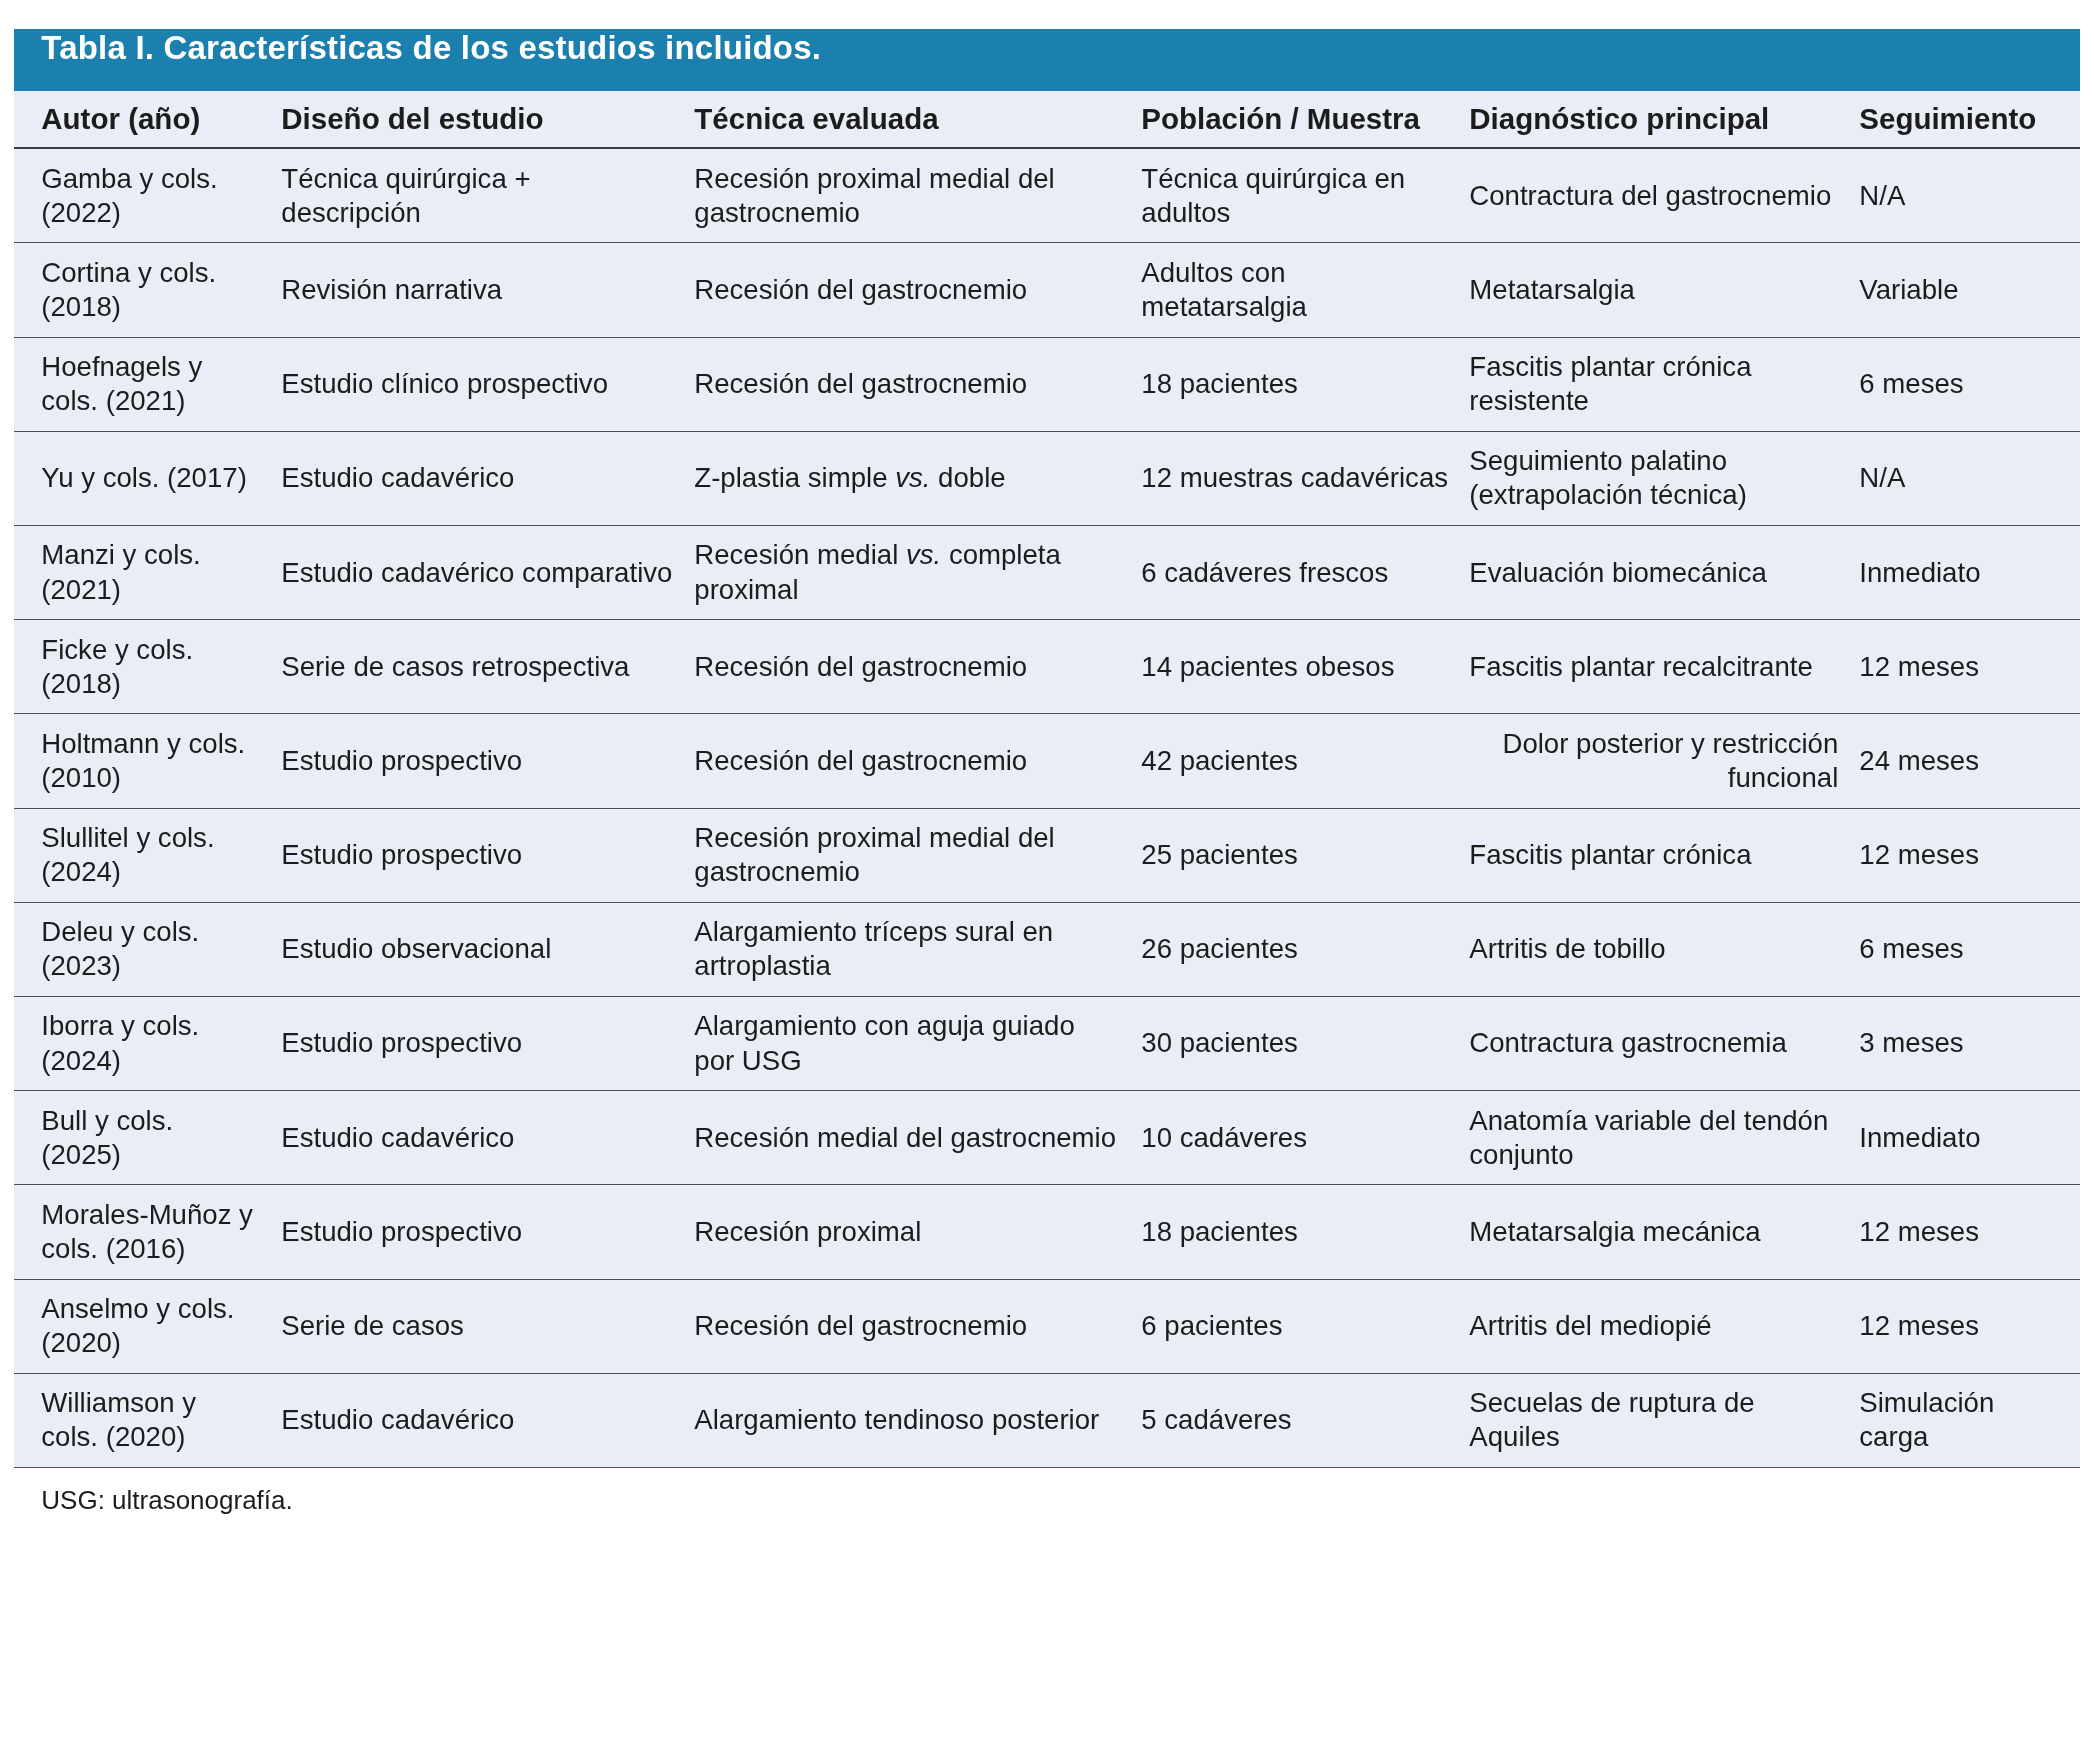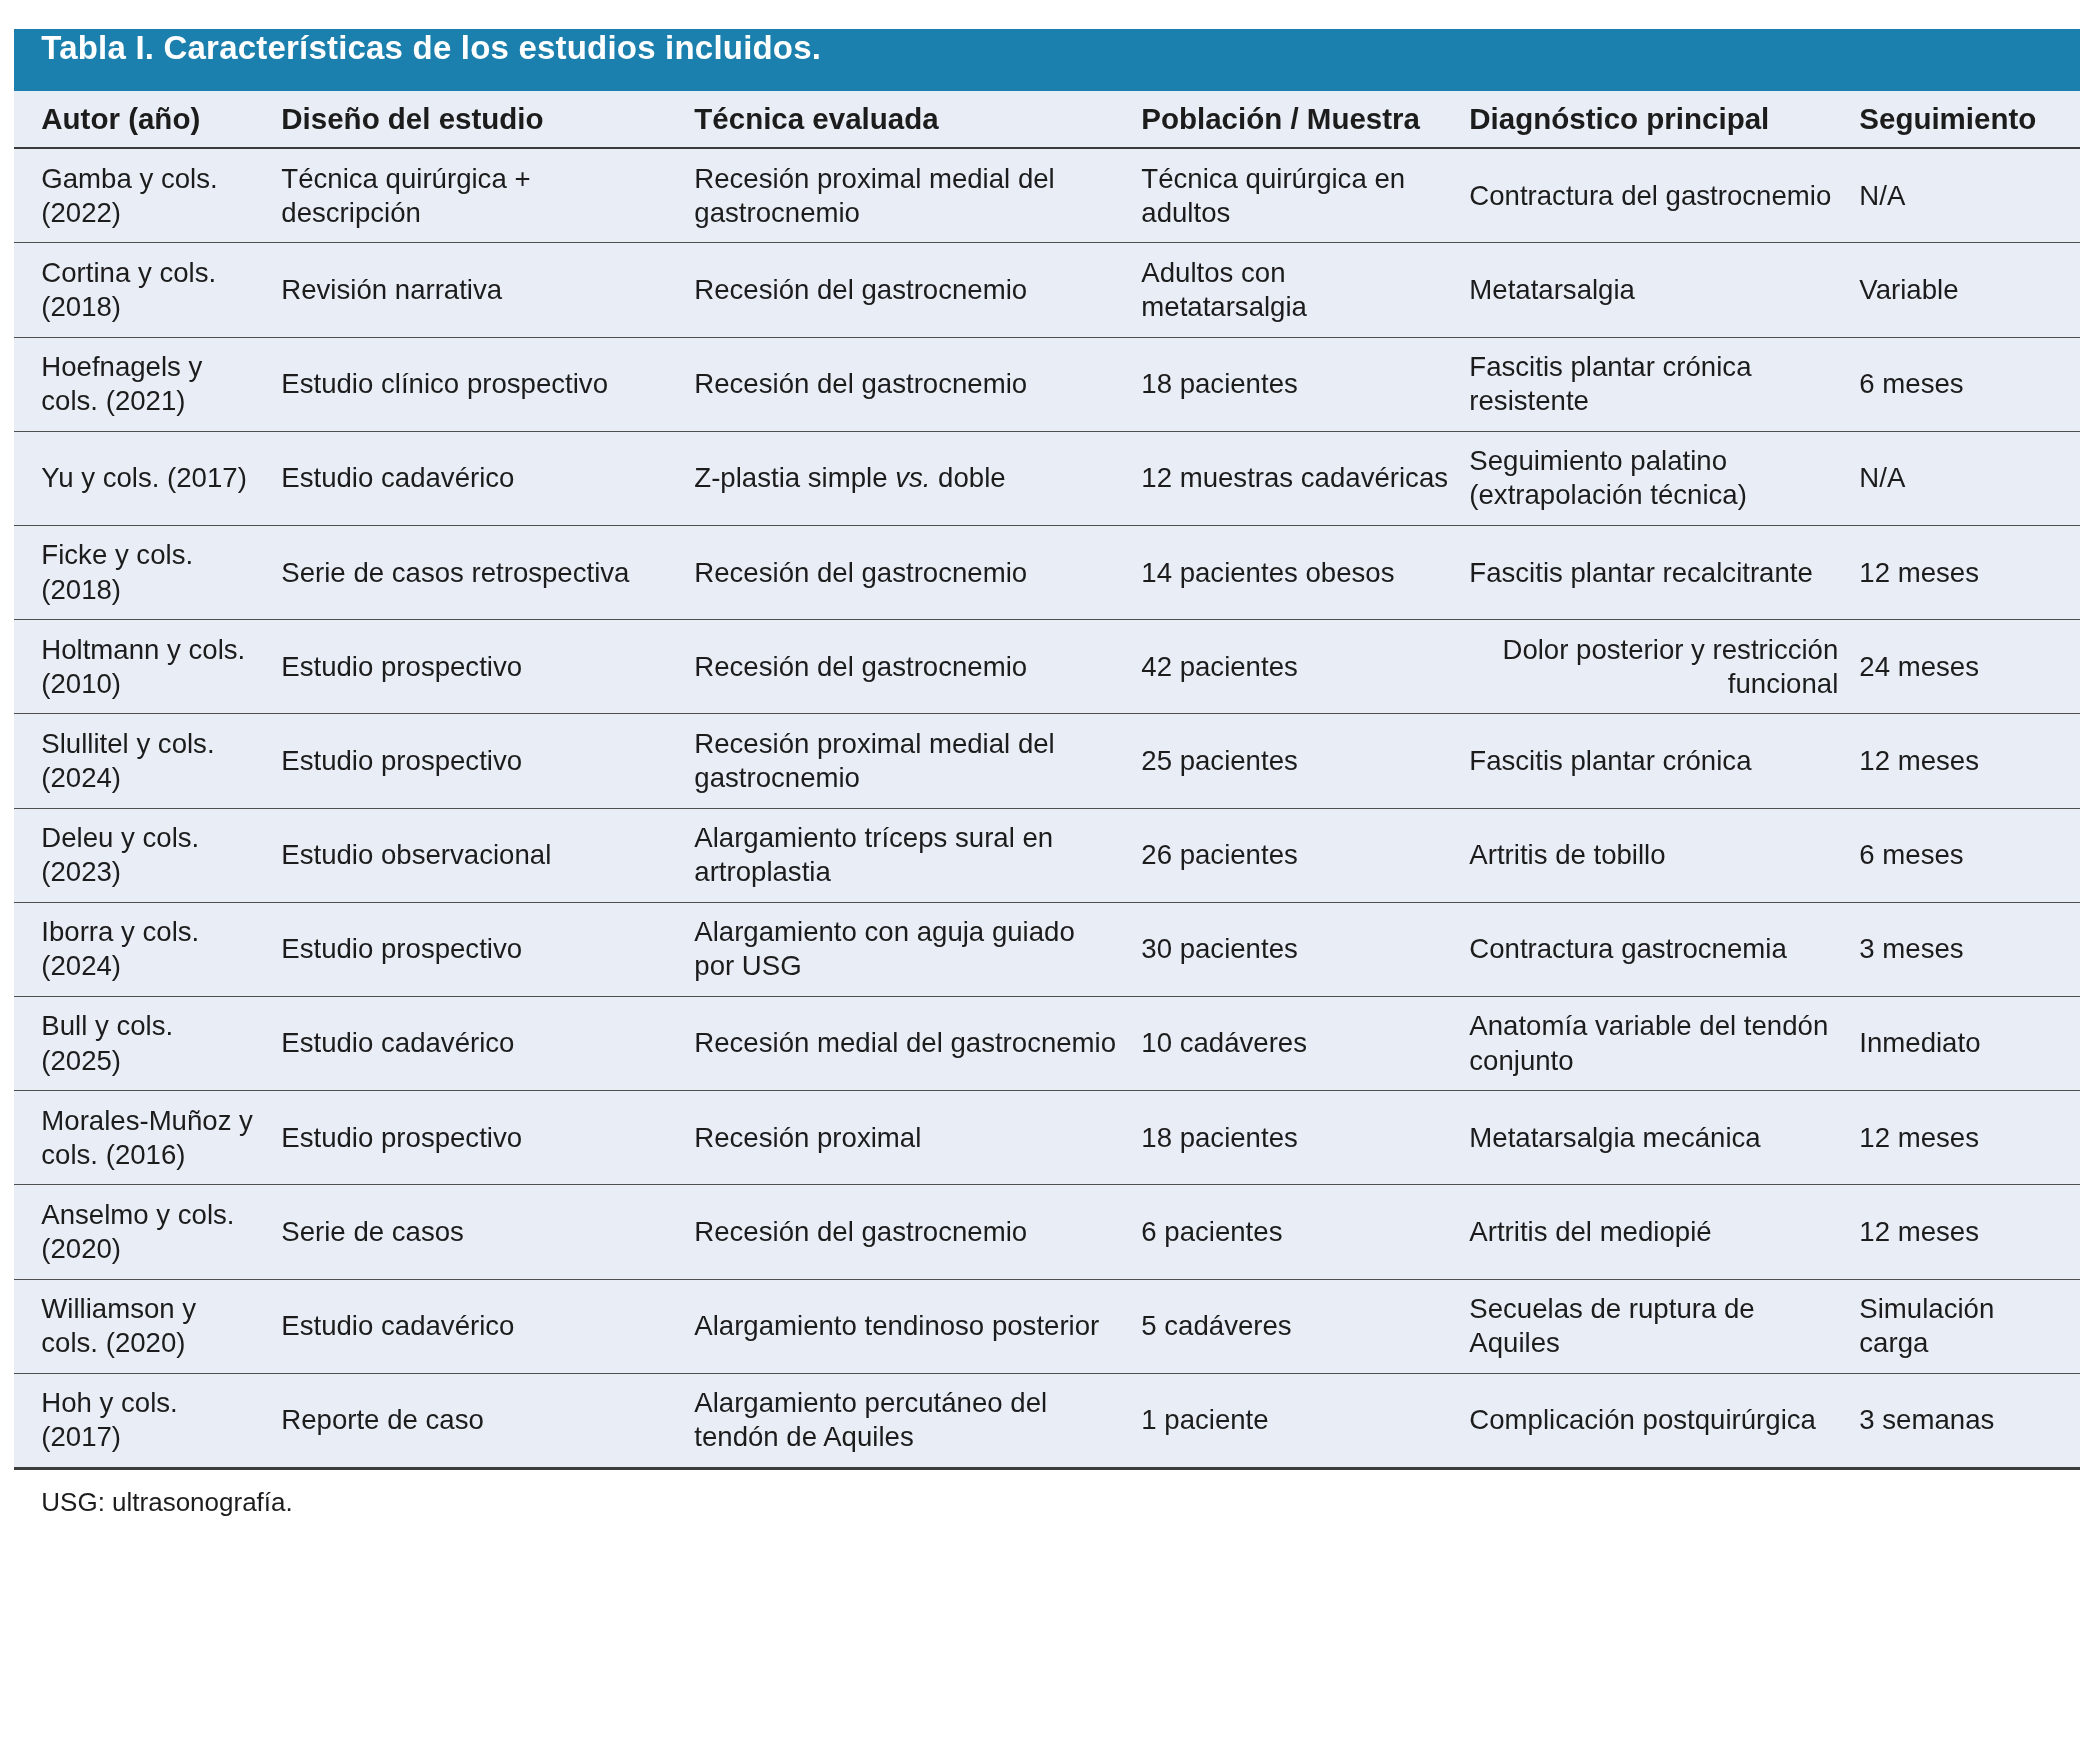--- a/index.html
+++ b/index.html
@@ -94,20 +94,28 @@
         </tr>
         <tr>
           <td class="col0" style="border-bottom: 1.9px solid rgb(79, 79, 79);">Yu y cols. (2017)</td>
           <td class="col1" style="border-bottom: 1.9px solid rgb(79, 79, 79);">Estudio cadavérico</td>
           <td class="col2" style="border-bottom: 1.9px solid rgb(79, 79, 79);">Z-plastia simple <i>vs.</i> doble</td>
           <td class="col3" style="border-bottom: 1.9px solid rgb(79, 79, 79);">12 muestras cadavéricas</td>
           <td class="col4" style="border-bottom: 1.9px solid rgb(79, 79, 79);">Seguimiento palatino (extrapolación técnica)</td>
           <td class="col5" style="border-bottom: 1.9px solid rgb(79, 79, 79);">N/A</td>
         </tr>
         <tr>
+          <td class="col0" style="border-bottom: 1.9px solid rgb(79, 79, 79);">Manzi y cols. (2021)</td>
+          <td class="col1" style="border-bottom: 1.9px solid rgb(79, 79, 79);">Estudio cadavérico comparativo</td>
+          <td class="col2" style="border-bottom: 1.9px solid rgb(79, 79, 79);">Recesión medial <i>vs.</i> completa proximal</td>
+          <td class="col3" style="border-bottom: 1.9px solid rgb(79, 79, 79);">6 cadáveres frescos</td>
+          <td class="col4" style="border-bottom: 1.9px solid rgb(79, 79, 79);">Evaluación biomecánica</td>
+          <td class="col5" style="border-bottom: 1.9px solid rgb(79, 79, 79);">Inmediato</td>
+        </tr>
+        <tr>
           <td class="col0" style="border-bottom: 1.9px solid rgb(79, 79, 79);">Ficke y cols. (2018)</td>
           <td class="col1" style="border-bottom: 1.9px solid rgb(79, 79, 79);">Serie de casos retrospectiva</td>
           <td class="col2" style="border-bottom: 1.9px solid rgb(79, 79, 79);">Recesión del gastrocnemio</td>
           <td class="col3" style="border-bottom: 1.9px solid rgb(79, 79, 79);">14 pacientes obesos</td>
           <td class="col4" style="border-bottom: 1.9px solid rgb(79, 79, 79);">Fascitis plantar recalcitrante</td>
           <td class="col5" style="border-bottom: 1.9px solid rgb(79, 79, 79);">12 meses</td>
         </tr>
         <tr>
           <td class="col0" style="border-bottom: 1.9px solid rgb(79, 79, 79);">Holtmann y cols. (2010)</td>
           <td class="col1" style="border-bottom: 1.9px solid rgb(79, 79, 79);">Estudio prospectivo</td>
@@ -165,25 +173,17 @@
           <td class="col5" style="border-bottom: 1.9px solid rgb(79, 79, 79);">12 meses</td>
         </tr>
         <tr>
           <td class="col0" style="border-bottom: 1.9px solid rgb(79, 79, 79);">Williamson y cols. (2020)</td>
           <td class="col1" style="border-bottom: 1.9px solid rgb(79, 79, 79);">Estudio cadavérico</td>
           <td class="col2" style="border-bottom: 1.9px solid rgb(79, 79, 79);">Alargamiento tendinoso posterior</td>
           <td class="col3" style="border-bottom: 1.9px solid rgb(79, 79, 79);">5 cadáveres</td>
           <td class="col4" style="border-bottom: 1.9px solid rgb(79, 79, 79);">Secuelas de ruptura de Aquiles</td>
           <td class="col5" style="border-bottom: 1.9px solid rgb(79, 79, 79);">Simulación carga</td>
         </tr>
-        <tr>
-          <td class="col0" style="border-bottom: 3.8px solid rgb(60, 60, 60);">Hoh y cols. (2017)</td>
-          <td class="col1" style="border-bottom: 3.8px solid rgb(60, 60, 60);">Reporte de caso</td>
-          <td class="col2" style="border-bottom: 3.8px solid rgb(60, 60, 60);">Alargamiento percutáneo del tendón de Aquiles</td>
-          <td class="col3" style="border-bottom: 3.8px solid rgb(60, 60, 60);">1 paciente</td>
-          <td class="col4" style="border-bottom: 3.8px solid rgb(60, 60, 60);">Complicación postquirúrgica</td>
-          <td class="col5" style="border-bottom: 3.8px solid rgb(60, 60, 60);">3 semanas</td>
-        </tr>
       </tbody>
   </table>
   <div class="footnote">USG: ultrasonografía.</div>
 </div>
 
 
 </body></html>

